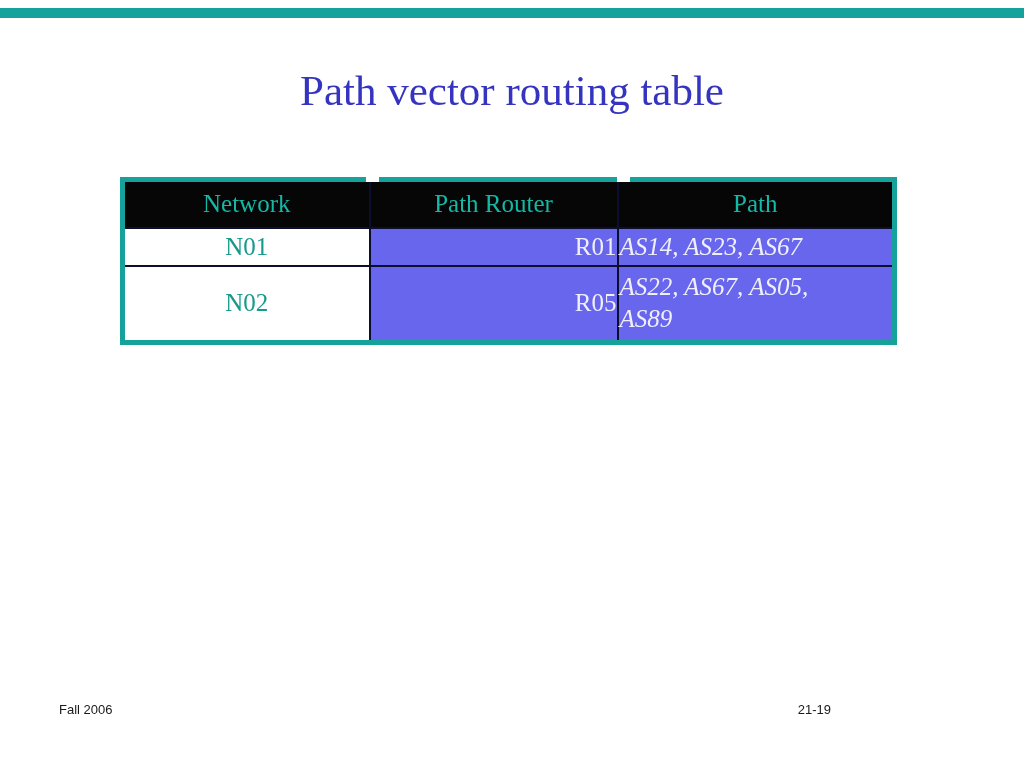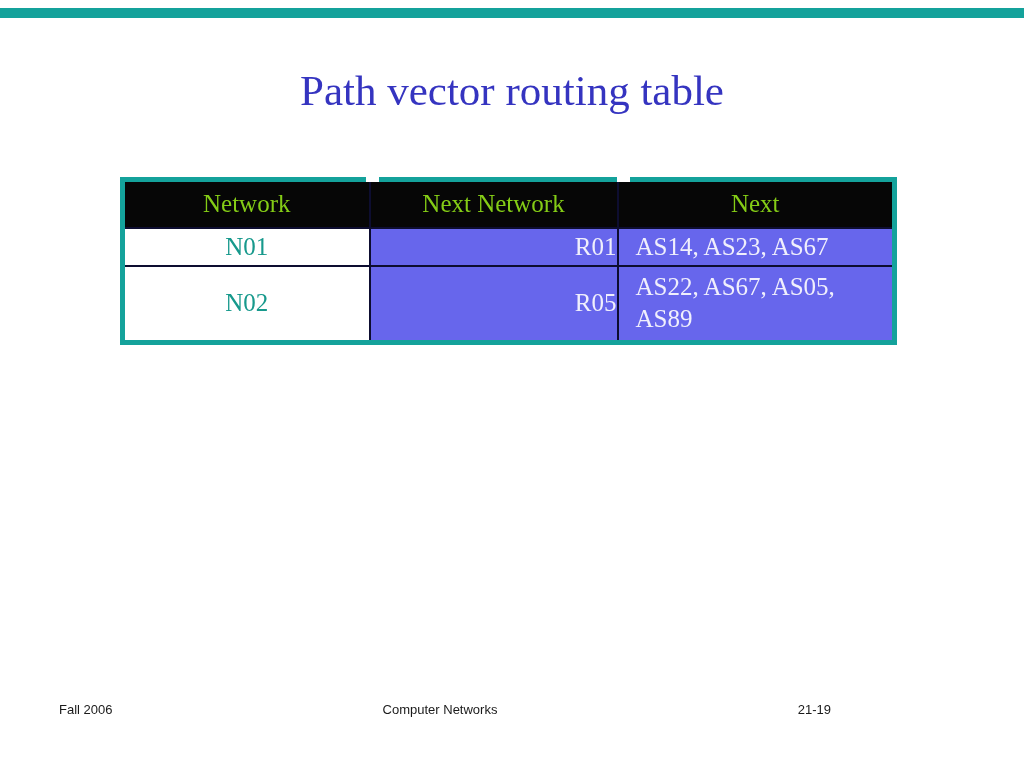--- a/index.html
+++ b/index.html
@@ -43,21 +43,21 @@
   .routing-table th, .routing-table td {
     border: 2px solid #0d0d30;
     padding: 0;
     font-size: 25px;
     font-weight: normal;
     vertical-align: middle;
   }
   .routing-table thead tr { height: 48px; }
   .routing-table thead th {
     background: #060606;
-    color: #84cc16;
+    color: #14b8a6;
     text-align: center;
   }
   .routing-table tbody tr:nth-child(1) { height: 38px; }
   .routing-table tbody tr:nth-child(2) { height: 77px; }
   .routing-table tbody tr:nth-child(3) { height: 69px; }
   .routing-table tbody tr:nth-child(4) { height: 38px; }
 
   td.col-network {
     background: #ffffff;
     color: #17998c;
@@ -65,23 +65,24 @@
   }
   td.col-next-router {
     background: #6766ec;
     color: #f0effc;
     text-align: right;
   }
   td.col-path {
     background: #6766ec;
     color: #f0effc;
     text-align: left;
-    padding-left: 17px;
+    padding-left: 1px;
     white-space: pre-line;
     line-height: 1.28;
+    font-style: italic;
   }
 
   .notch {
     position: absolute;
     top: 177px;
     width: 13px; height: 5px;
     background: #ffffff;
   }
   .notch-1 { left: 366px; }
   .notch-2 { left: 617px; }
@@ -107,22 +108,22 @@
 
 <table class="routing-table">
   <colgroup>
     <col class="c1">
       <col class="c2">
       <col class="c3">
   </colgroup>
   <thead>
     <tr>
       <th>Network</th>
-      <th>Next Network</th>
-      <th>Next</th>
+      <th>Path Router</th>
+      <th>Path</th>
     </tr>
   </thead>
   <tbody>
       <tr>
         <td class="col-network">N01</td>
         <td class="col-next-router">R01</td>
         <td class="col-path">AS14, AS23, AS67</td>
       </tr>
       <tr>
         <td class="col-network">N02</td>
@@ -131,15 +132,14 @@
 AS89</td>
       </tr>
     </tbody>
 </table>
 
 <div class="notch notch-1"></div>
 <div class="notch notch-2"></div>
 
 <div class="footer">
   <span class="footer-left">Fall 2006</span>
-  <span class="footer-center">Computer Networks</span>
   <span class="footer-right">21-19</span>
 </div>
 
 </body></html>

